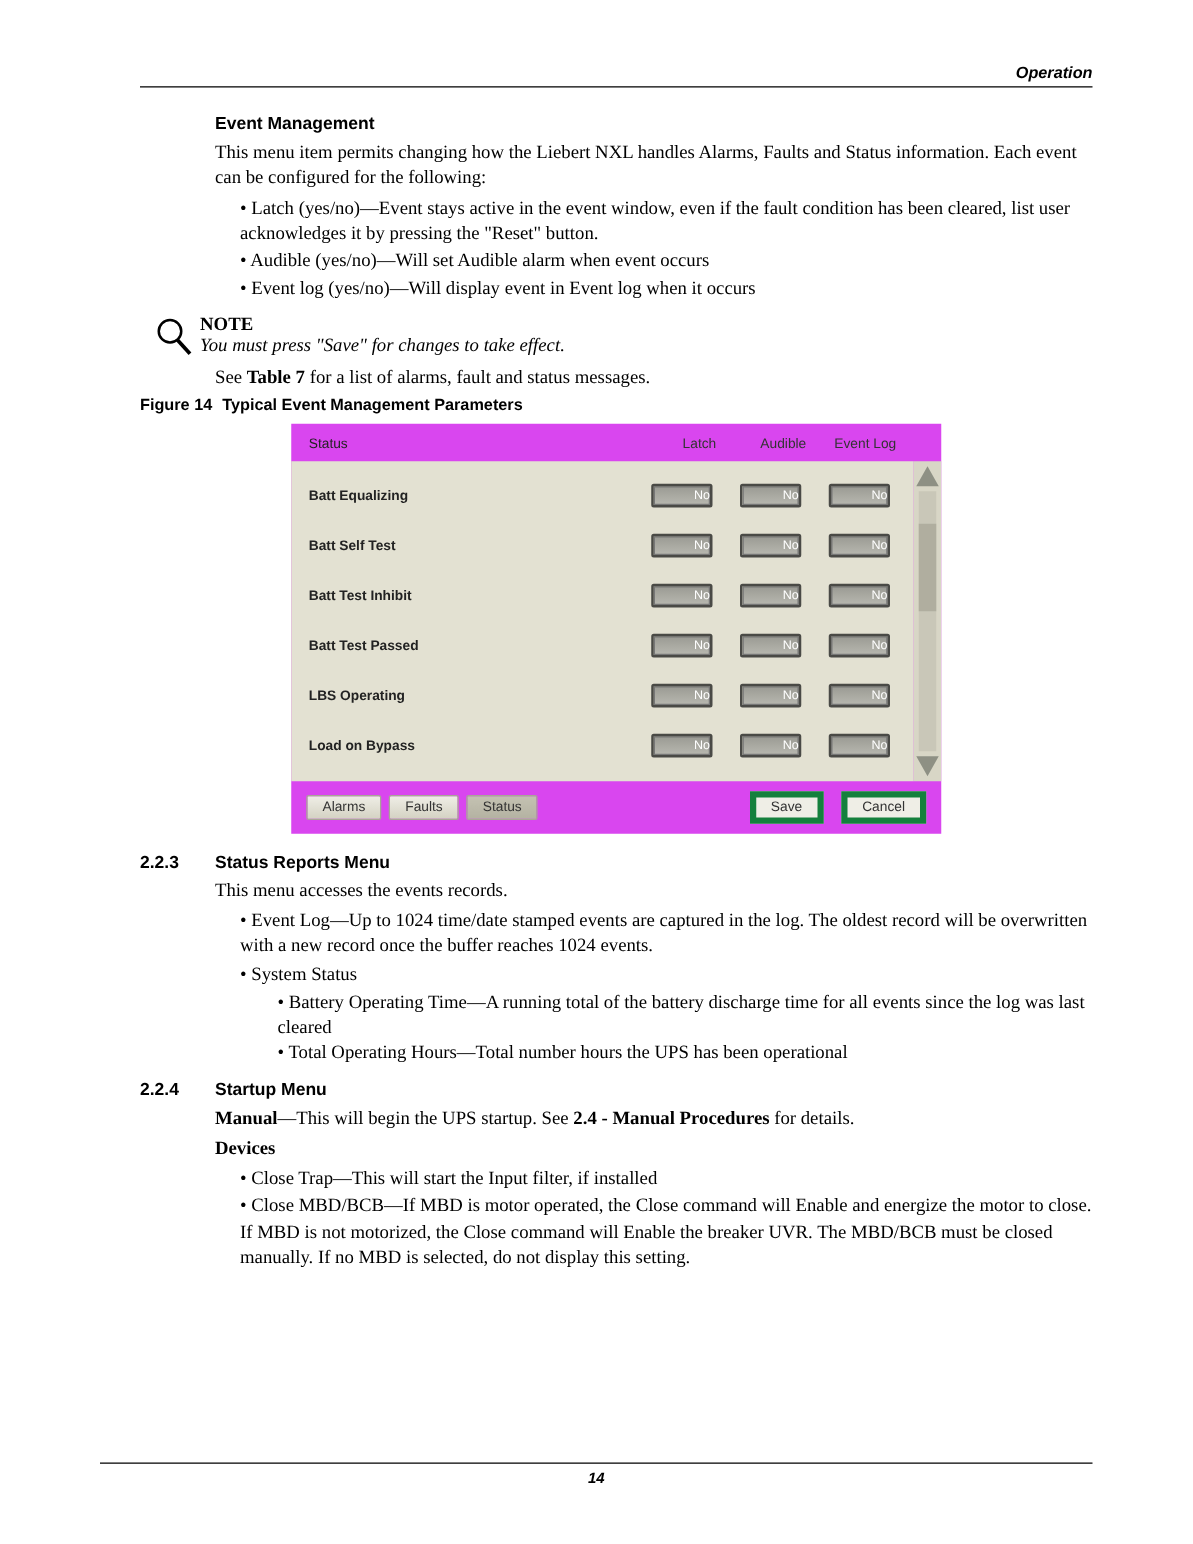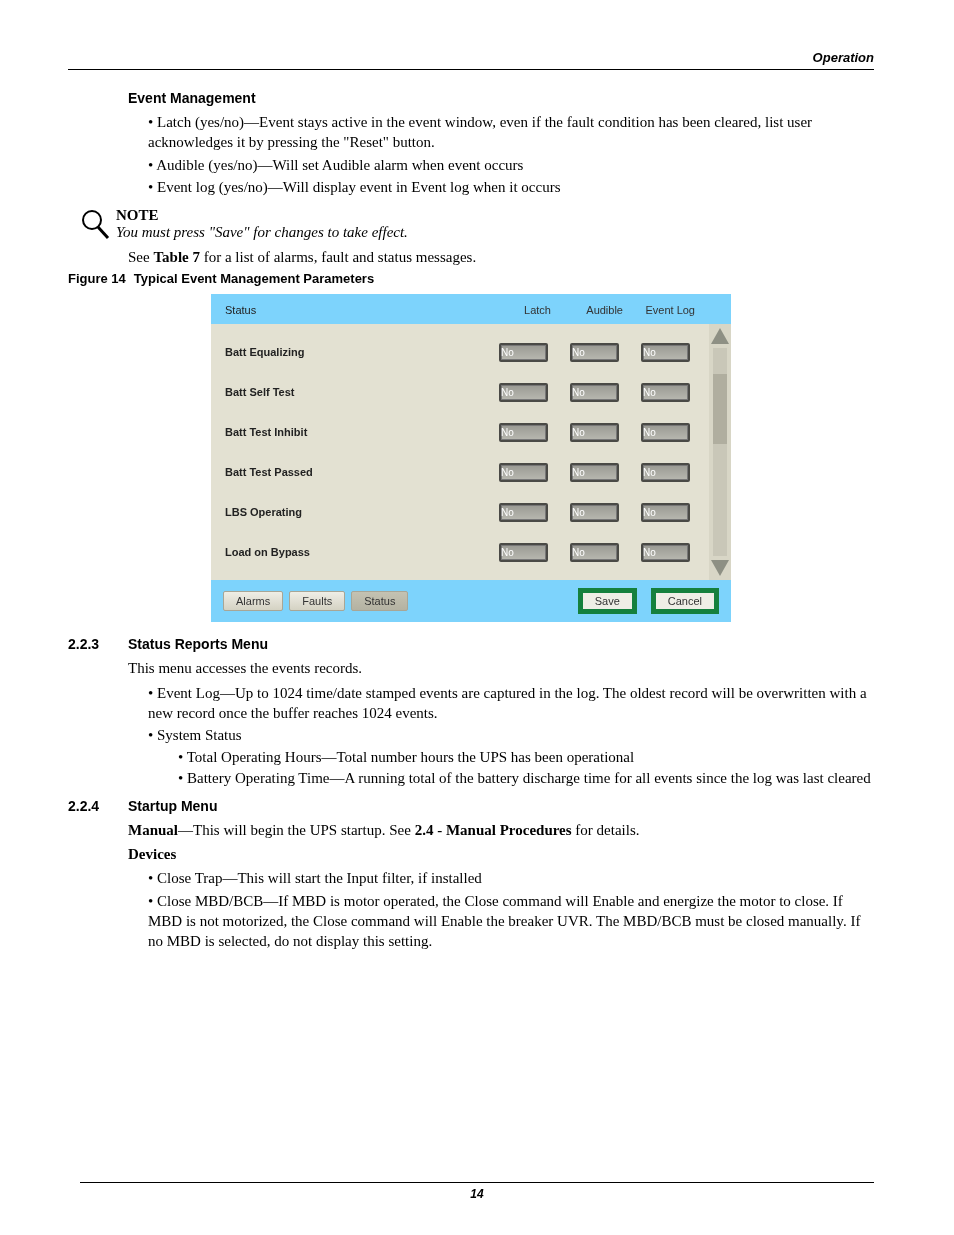--- a/index.html
+++ b/index.html
@@ -8,21 +8,21 @@
     font-family: "Times New Roman", Times, serif;
     font-size: 15px;
     background: #fff;
     color: #000;
   }
   .page {
     width: 954px;
     height: 1235px;
     position: relative;
     box-sizing: border-box;
-    padding: 50px 80px 0 68px;
+    padding: 50px 80px 0 112px;
   }
   .running-head {
     text-align: right;
     font-family: Arial, Helvetica, sans-serif;
     font-weight: bold;
     font-style: italic;
     font-size: 13px;
     padding-bottom: 4px;
     border-bottom: 1px solid #000;
     margin-bottom: 20px;
@@ -74,21 +74,21 @@
     font-family: Arial, Helvetica, sans-serif;
     font-size: 13px;
     font-weight: bold;
     margin: 2px 0 8px 0;
   }
   .fig-caption .fig-num { margin-right: 8px; }
   
   .ui-panel {
     width: 520px;
     margin: 0 auto 14px auto;
-    background: #7dd3fc;
+    background: #d946ef;
     font-family: Tahoma, Arial, sans-serif;
     font-size: 11px;
     color: #222;
   }
   .ui-header {
     display:flex;
     padding: 10px 14px 8px 14px;
   }
   .ui-header .col-status { flex: 1; }
   .ui-header .col-label { width: 72px; text-align:right; font-weight:normal; font-size:11px; color:#333; }
@@ -106,21 +106,21 @@
     height:40px;
   }
   .ui-row .row-name {
     flex:1;
     font-weight:bold;
     font-size:11px;
   }
   .ui-row .toggle {
     width:45px;
     margin: 18px 11px;
-    text-align:left;
+    text-align:right;
     background: linear-gradient(#9a9a93,#b8b8b0);
     border: 2px solid #4a4a46;
     border-radius:2px;
     color:#fff;
     font-size:10px;
     padding:2px 0;
     box-shadow: inset 0 0 0 1px #777;
   }
   .scroll-col {
     width: 22px;
@@ -180,30 +180,31 @@
     position:absolute;
     left:0; right:0;
     bottom: 30px;
     text-align:center;
     font-family: Arial, Helvetica, sans-serif;
     font-style: italic;
     font-weight: bold;
     font-size: 12px;
     border-top: 1px solid #000;
     padding-top: 4px;
-    margin: 4px 80px;
+    margin: 16px 80px;
   }
 </style>
 </head>
 <body>
 
 <div class="page">
   <div class="running-head">Operation</div>
 
   <div class="h-sec">Event Management</div>
+  <div class="body-text">This menu item permits changing how the Liebert NXL handles Alarms, Faults and Status information. Each event can be configured for the following:</div>
   <ul class="bullets">
     <li>Latch (yes/no)—Event stays active in the event window, even if the fault condition has been cleared, list user acknowledges it by pressing the "Reset" button.</li>
     <li>Audible (yes/no)—Will set Audible alarm when event occurs</li>
     <li>Event log (yes/no)—Will display event in Event log when it occurs</li>
   </ul>
 
   <div class="note-block">
     <div class="note-icon">
       <svg width="34" height="34" viewBox="0 0 34 34">
         <circle cx="14" cy="13" r="9" fill="none" stroke="#000" stroke-width="2"></circle>
@@ -292,22 +293,22 @@
   <div class="numsec">
     <div class="num">2.2.3</div>
     <div>Status Reports Menu</div>
   </div>
   <div class="body-text">This menu accesses the events records.</div>
   <ul class="bullets">
     <li>Event Log—Up to 1024 time/date stamped events are captured in the log. The oldest record will be overwritten with a new record once the buffer reaches 1024 events.</li>
     <li>
       <span>System Status</span>
       <ul class="sub">
+        <li>Battery Operating Time—A running total of the battery discharge time for all events since the log was last cleared</li>
         <li>Total Operating Hours—Total number hours the UPS has been operational</li>
-        <li>Battery Operating Time—A running total of the battery discharge time for all events since the log was last cleared</li>
       </ul>
     </li>
   </ul>
 
   <div class="numsec">
     <div class="num">2.2.4</div>
     <div>Startup Menu</div>
   </div>
   <div class="body-text">
     <span class="bold">Manual</span><span>—This will begin the UPS startup. See </span><span class="bold">2.4 - Manual Procedures</span><span> for details.</span>

